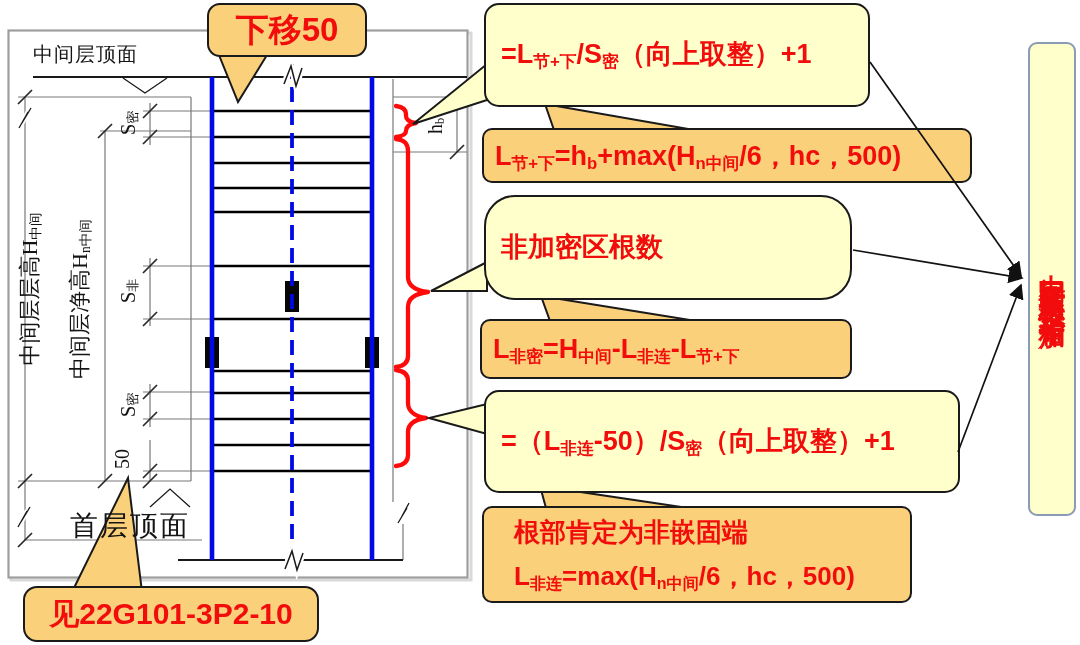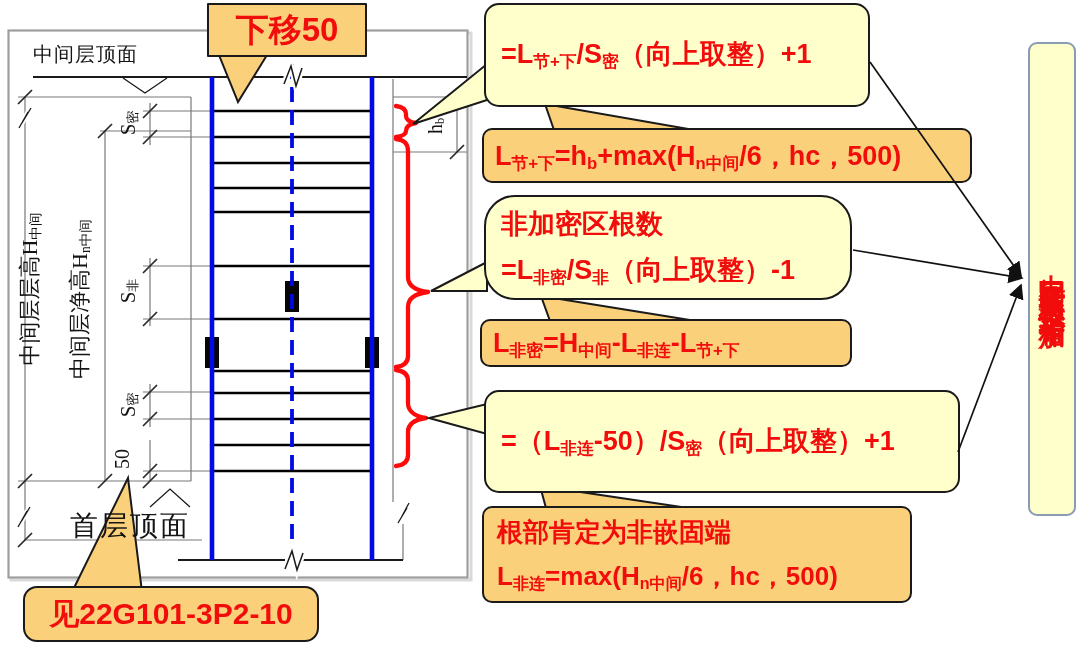--- a/index.html
+++ b/index.html
@@ -162,46 +162,45 @@
   <div class="dlabel rot" style="left:128px;top:123px;font-size:21px;"><span>S</span><sub>密</sub></div>
 
   <div class="dlabel rot" style="left:128px;top:291px;font-size:21px;"><span>S</span><sub>非</sub></div>
 
   <div class="dlabel rot" style="left:128px;top:405px;font-size:21px;"><span>S</span><sub>密</sub></div>
 
   <div class="dlabel rot" style="left:122px;top:459px;font-size:20px;">50</div>
 
   <div class="dlabel rot" style="left:435px;top:126px;font-size:20px;"><span>h</span><sub>b</sub></div>
 
-  <div class="callout orange center" style="left:207px;top:3px;width:160px;height:54px;font-size:33px;border-radius:1px;">
+  <div class="callout orange center" style="left:207px;top:3px;width:160px;height:54px;font-size:33px;border-radius:13px;">
     <span>下移50</span>
   </div>
 
   <div class="callout cream two-line" style="left:484px;top:3px;width:386px;height:104px;font-size:27px;">
     <div class="ln"><span>=L</span><sub>节+下</sub><span>/S</span><sub>密</sub><span>（向上取整）+1</span></div>
   </div>
 
   <div class="callout orange one-line" style="left:482px;top:128px;width:490px;height:55px;font-size:27px;">
     <div><span>L</span><sub>节+下</sub><span>=h</span><sub>b</sub><span>+max(H</span><sub>n中间</sub><span>/6，hc，500)</span></div>
   </div>
 
   <div class="callout cream two-line" style="left:484px;top:195px;width:368px;height:105px;font-size:27px;border-radius:31px;">
     <div class="ln">非加密区根数</div>
-    <div class="ln"><span>=L</span><sub>非密</sub><span>/S</span><sub>非</sub><span>（向上取整）-1</span></div>
-  </div>
-
-  <div class="callout orange one-line" style="left:480px;top:319px;width:372px;height:48px;font-size:27px;">
+  </div>
+
+  <div class="callout orange one-line" style="left:480px;top:319px;width:372px;height:60px;font-size:27px;">
     <div><span>L</span><sub>非密</sub><span>=H</span><sub>中间</sub><span>-L</span><sub>非连</sub><span>-L</span><sub>节+下</sub></div>
   </div>
 
   <div class="callout cream two-line" style="left:484px;top:390px;width:476px;height:103px;font-size:27px;">
     <div class="ln"><span>=（L</span><sub>非连</sub><span>-50）/S</span><sub>密</sub><span>（向上取整）+1</span></div>
   </div>
 
-  <div class="callout orange two-line" style="left:482px;top:506px;width:430px;height:97px;font-size:26px;padding:2px 13px;">
+  <div class="callout orange two-line" style="left:482px;top:506px;width:430px;height:97px;font-size:26px;padding:2px 30px;">
     <div class="ln">根部肯定为非嵌固端</div>
     <div class="ln"><span>L</span><sub>非连</sub><span>=max(H</span><sub>n中间</sub><span>/6，hc，500)</span></div>
   </div>
 
   <div class="callout orange center" style="left:23px;top:586px;width:296px;height:56px;font-size:30px;border-radius:14px;align-items:center;">
     <span>见22G101-3P2-10</span>
   </div>
 
   <div class="total-box" style="left:1028px;top:42px;width:48px;height:474px;">
     <span>中间层箍筋总根数是三者相加</span>

